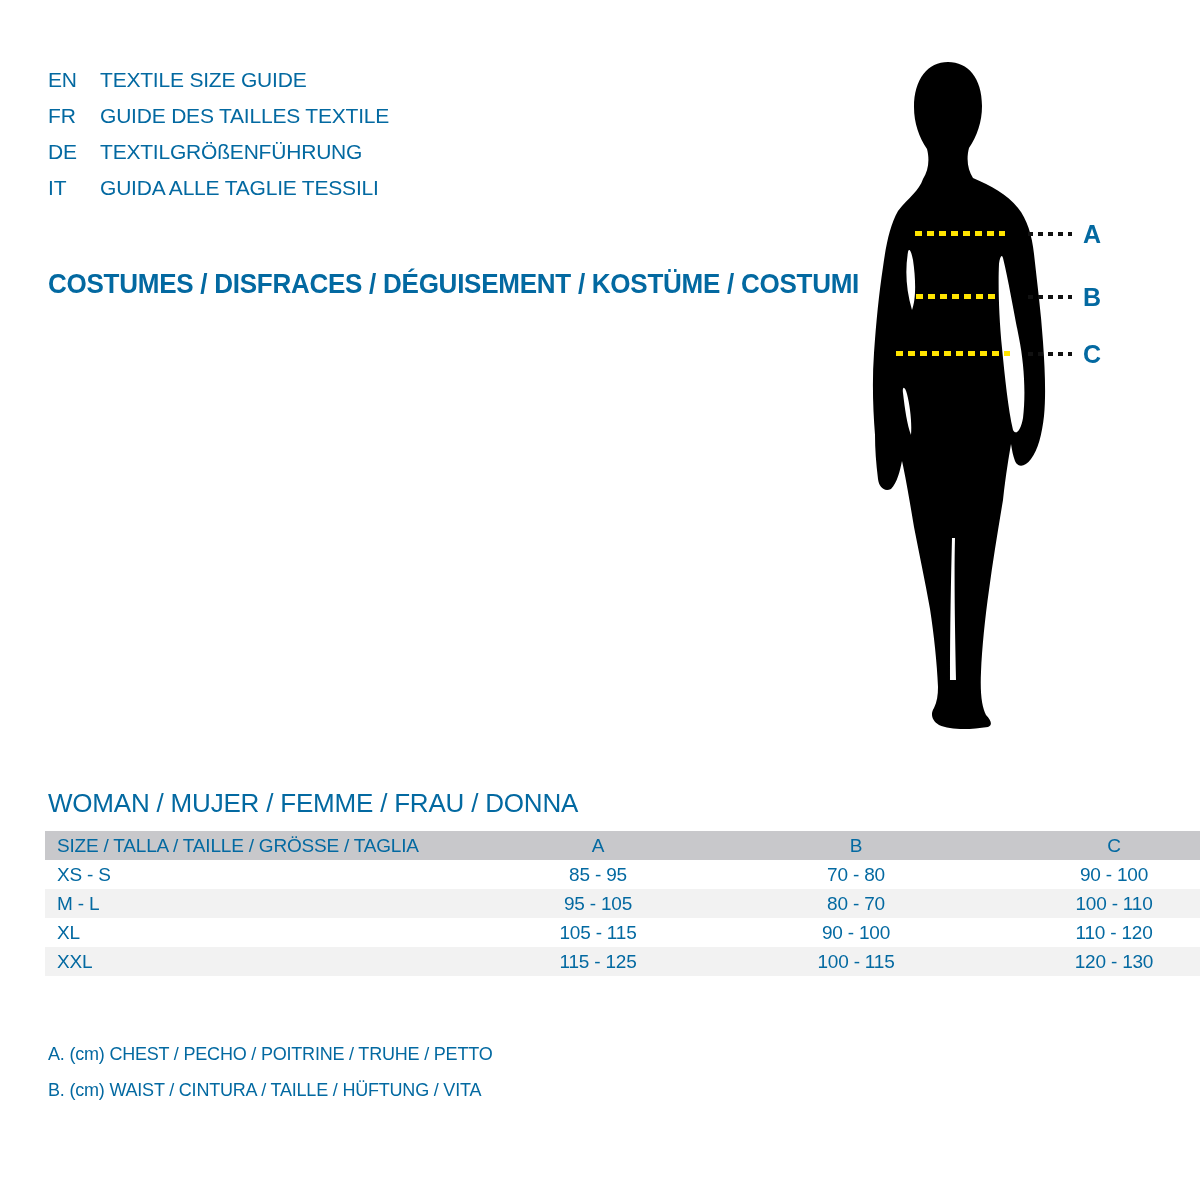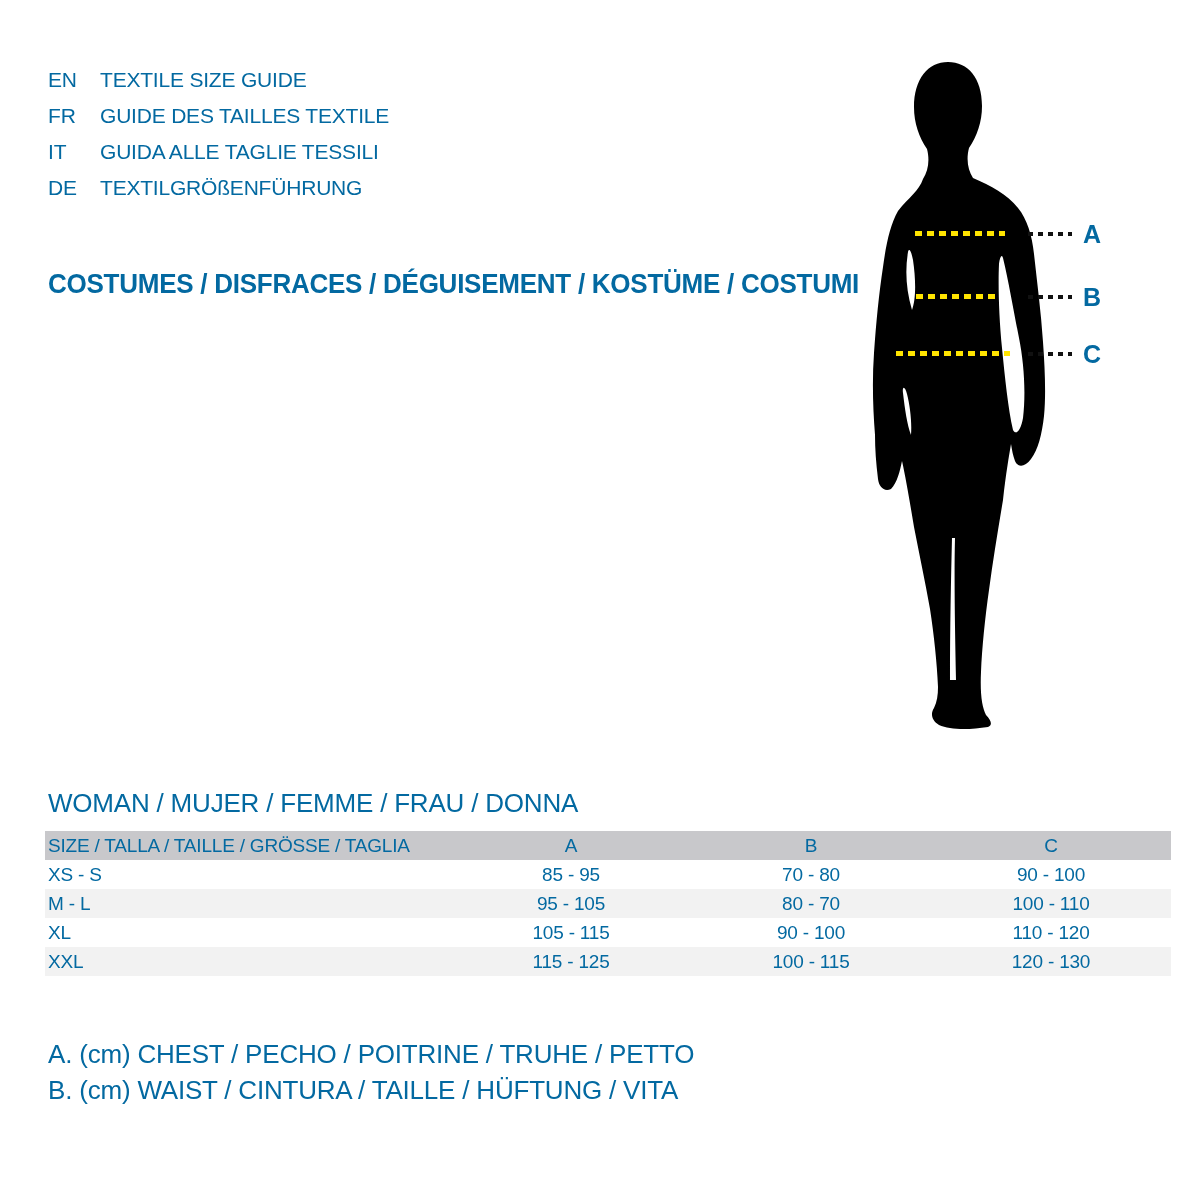--- a/index.html
+++ b/index.html
@@ -31,51 +31,51 @@
   .m-c .dash-yellow{left:896px;top:351px;width:114px;}
   .m-c .dash-black{left:1028px;top:352px;width:44px;}
   .m-c .measure-label{left:1083px;top:342px;}
   
   .section-title{position:absolute;left:48px;top:788px;font-size:26px;letter-spacing:-0.2px;}
   
   .size-table{
     position:absolute;left:45px;top:831px;width:1103px;border-collapse:collapse;
     font-size:19px;letter-spacing:-0.2px;table-layout:fixed;
   }
-  .size-table th,.size-table td{height:29px;padding:0 3px;font-weight:normal;overflow:hidden;white-space:nowrap;}
+  .size-table th,.size-table td{height:29px;padding:0 12px;font-weight:normal;overflow:hidden;white-space:nowrap;}
   .size-table thead tr{background:var(--header-bg,#c8c8cb);}
   .size-table .col-size{width:400px;text-align:left;}
   .size-table .col-val{width:234px;text-align:center;}
   .size-table tbody tr:nth-child(even){background:var(--alt-bg,#f2f2f2);}
   .size-table tbody tr:nth-child(odd){background:#ffffff;}
   
   .legend{position:absolute;left:48px;top:1036px;}
-  .legend-line{height:36px;line-height:36px;font-size:26px;letter-spacing:-0.2px;}
+  .legend-line{height:36px;line-height:36px;font-size:18px;letter-spacing:-0.2px;}
 </style>
 </head>
 <body>
 
 <div class="page">
 
   <div class="lang-list">
     <div class="lang-row">
       <span class="lang-code">EN</span>
       <span class="lang-label">TEXTILE SIZE GUIDE</span>
     </div>
     <div class="lang-row">
       <span class="lang-code">FR</span>
       <span class="lang-label">GUIDE DES TAILLES TEXTILE</span>
     </div>
     <div class="lang-row">
+      <span class="lang-code">DE</span>
+      <span class="lang-label">TEXTILGRÖßENFÜHRUNG</span>
+    </div>
+    <div class="lang-row">
       <span class="lang-code">IT</span>
       <span class="lang-label">GUIDA ALLE TAGLIE TESSILI</span>
-    </div>
-    <div class="lang-row">
-      <span class="lang-code">DE</span>
-      <span class="lang-label">TEXTILGRÖßENFÜHRUNG</span>
     </div>
   </div>
 
   <div class="headline">COSTUMES / DISFRACES / DÉGUISEMENT / KOSTÜME / COSTUMI</div>
 
   <div class="figure-area">
     <svg class="silhouette" viewBox="0 0 212 672" xmlns="http://www.w3.org/2000/svg" aria-hidden="true">
       <path fill="#000000" fill-rule="evenodd" d="
         M95,4
         C115,4 129,20 129,48

